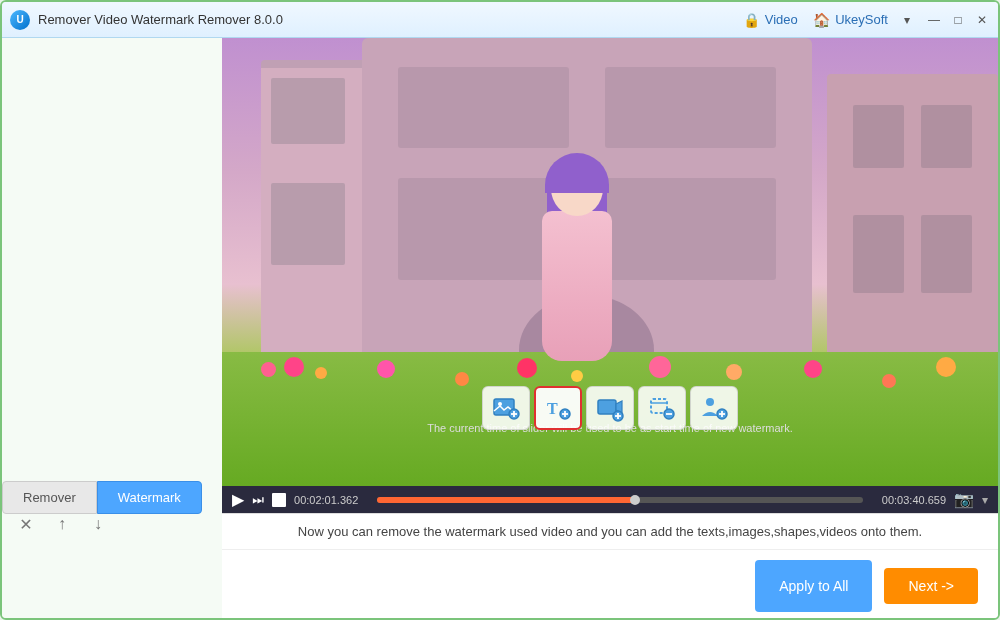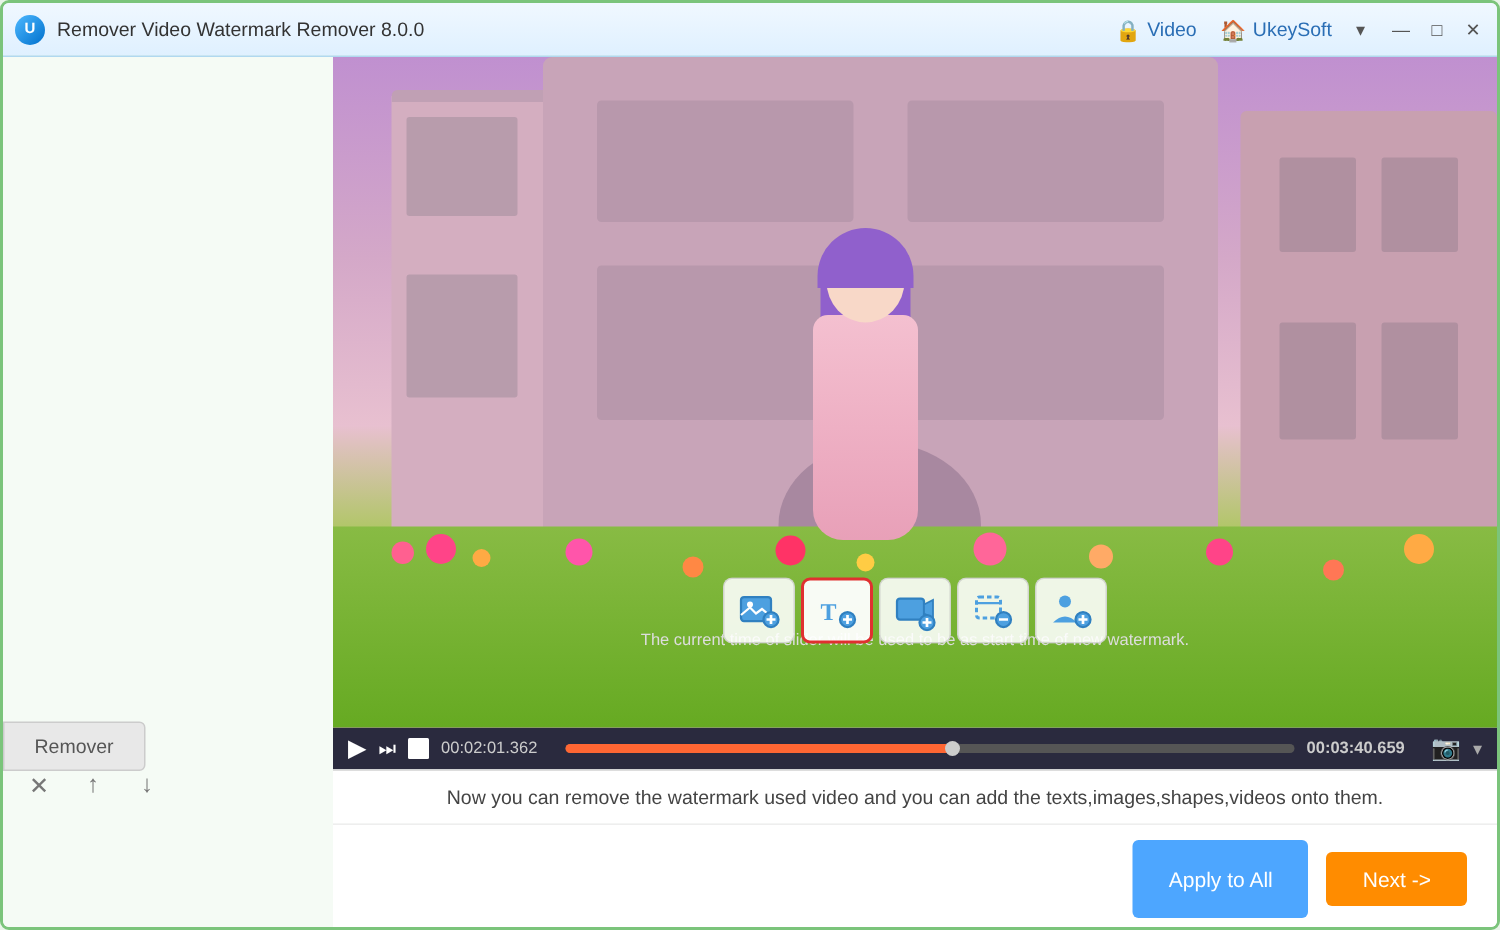--- a/index.html
+++ b/index.html
@@ -218,22 +218,21 @@
       transform: translate(-50%, -50%);
       width: 10px; height: 10px;
       background: #cccccc;
       border-radius: 50%;
     }
 
     .time-right {
       color: #ccc;
       font-size: 11px;
       min-width: 75px;
-      text-align: left;
-      font-weight: bold;
+      text-align: right;
     }
 
     .camera-btn {
       color: white;
       font-size: 16px;
       cursor: pointer;
     }
 
     
     .info-bar {
@@ -338,20 +337,21 @@
     </div>
   </div>
 </div>
 
 <div class="main-layout">
 
   <div class="sidebar-content">
 
     <div class="tab-buttons">
       <button class="tab-btn">Remover</button>
+      <button class="tab-btn active">Watermark</button>
     </div>
 
     <div class="sidebar-action-icons">
       <div class="action-icon-btn">✕</div>
       <div class="action-icon-btn">↑</div>
       <div class="action-icon-btn">↓</div>
     </div>
   </div>
 
   <div class="right-panel">

